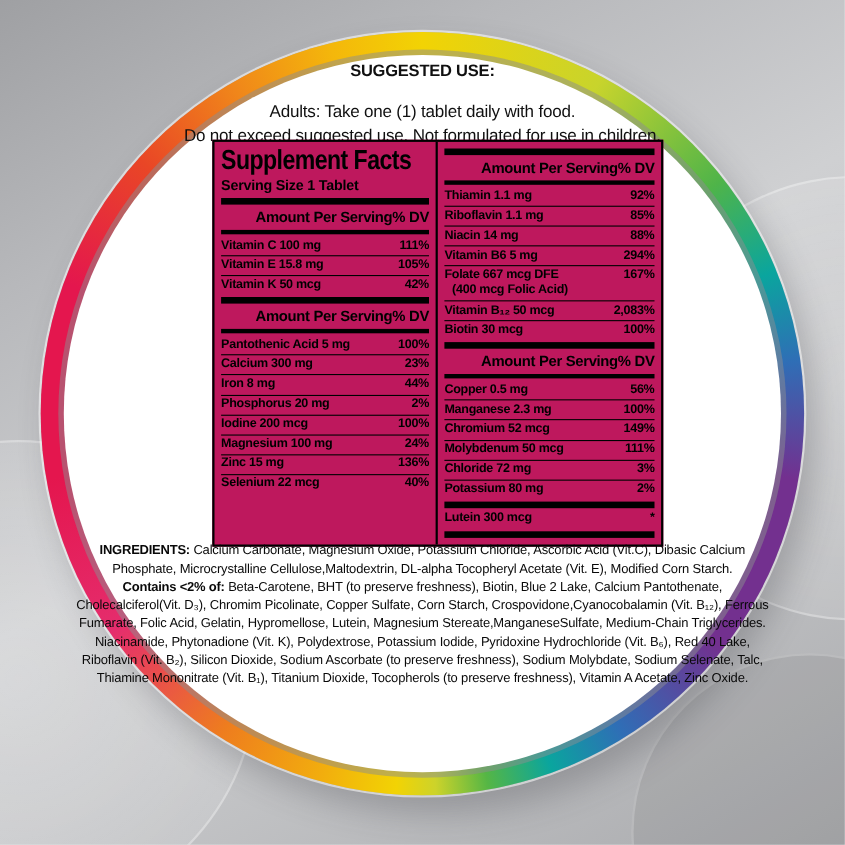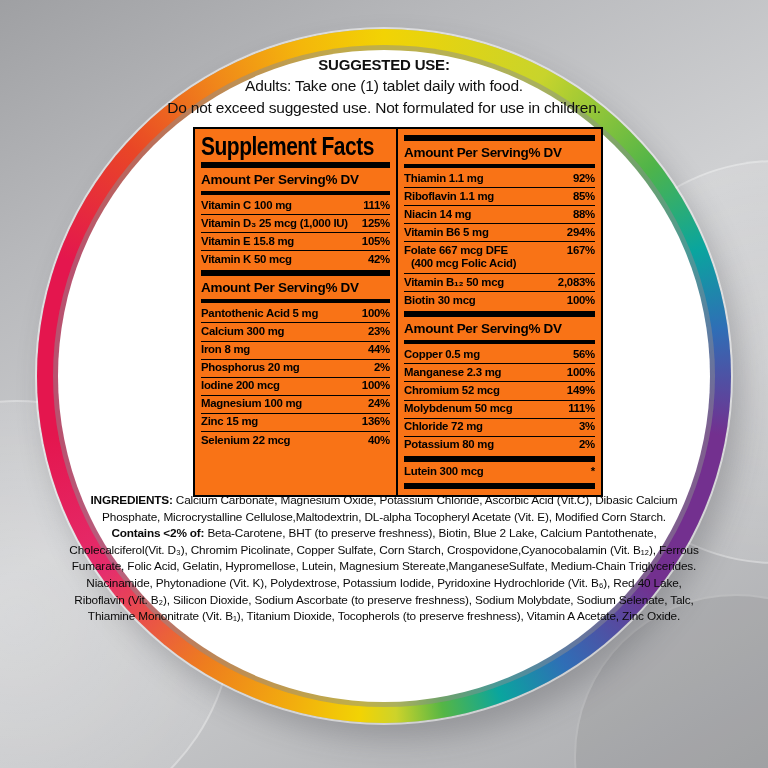--- a/index.html
+++ b/index.html
@@ -23,31 +23,31 @@
     box-shadow:0 0 0 2px rgba(255,255,255,.55), 10px 16px 30px rgba(55,55,60,.28);
   }
   #label-circle{
     position:absolute;inset:21px;border-radius:50%;background:#fff;
     box-shadow:0 0 0 5px rgba(140,141,144,.5);
   }
 
   .content{position:absolute;inset:0;z-index:3;}
 
   .suggested{position:absolute;top:56px;left:0;right:0;text-align:center;color:#101010;}
-  .suggested .t{font-weight:bold;font-size:15px;margin-bottom:2px;letter-spacing:-.2px;}
+  .suggested .t{font-weight:bold;font-size:15px;margin-bottom:18px;letter-spacing:-.2px;}
   .suggested .l{font-size:15.5px;line-height:22px;letter-spacing:-.2px;}
 
-  .panel{position:absolute;left:193px;top:127px;width:410px;background:#f97316;border:2px solid #000;display:flex;box-sizing:border-box;}
+  .panel{position:absolute;left:193px;top:127px;width:410px;background:#be185d;border:2px solid #000;display:flex;box-sizing:border-box;}
   .col{width:50%;padding:3px 6px 4px 6px;box-sizing:border-box;}
   .col.left{border-right:2px solid #000;}
   .sf-title{font-size:25px;font-weight:bold;letter-spacing:-.6px;white-space:nowrap;transform:scaleX(.84);transform-origin:0 60%;margin:1px 0 0 0;line-height:27px;}
   .serving{font-size:13px;font-weight:bold;margin:1px 0 4px 0;letter-spacing:-.2px;}
   .bar{height:6px;background:#000;margin:2px 0;}
   .bar.thin{height:4px;}
-  .hdr{display:flex;justify-content:flex-start;font-weight:bold;font-size:13.5px;padding:2px 0;letter-spacing:-.3px;}
+  .hdr{display:flex;justify-content:flex-end;font-weight:bold;font-size:13.5px;padding:2px 0;letter-spacing:-.3px;}
   .rows .row, .solo-row{display:flex;flex-wrap:wrap;padding:1.5px 0 2px 0;font-size:11.4px;font-weight:bold;letter-spacing:-.25px;line-height:13.6px;}
   .rows .row + .row{border-top:1px solid #000;}
   .rn{white-space:nowrap;}
   .rv{margin-left:auto;padding-left:3px;}
   .rsub{width:100%;padding-left:7px;}
   .footnote{font-size:10.8px;font-weight:bold;padding:2px 0 0 0;letter-spacing:-.2px;}
 
   .ingredients{position:absolute;top:492px;left:50%;transform:translateX(-50%);width:630px;text-align:center;font-size:11.8px;line-height:16.6px;letter-spacing:-.15px;color:#090909;}
   .ingredients p{margin:0;}
   .ingredients b{letter-spacing:-.2px;}
@@ -68,40 +68,36 @@
   <div class="suggested">
     <div class="t">SUGGESTED USE:</div>
     <div class="l">Adults: Take one (1) tablet daily with food.</div>
     <div class="l">Do not exceed suggested use. Not formulated for use in children.</div>
   </div>
 
   <div class="panel">
 
     <div class="col left">
       <div class="sf-title">Supplement Facts</div>
+      <div class="serving">Serving Size 1 Tablet</div>
       <div class="bar"></div>
       <div class="hdr">
         <span>Amount Per Serving</span>
         <span>% DV</span>
       </div>
       <div class="bar thin"></div>
       <div class="rows">
 
 
           <div class="row">
             <span class="rn">Vitamin C 100 mg</span>
             <span class="rv">111%</span>
 
           </div>
 
-          <div class="row">
-            <span class="rn">Vitamin D₃ 25 mcg (1,000 IU)</span>
-            <span class="rv">125%</span>
-
-          </div>
 
           <div class="row">
             <span class="rn">Vitamin E 15.8 mg</span>
             <span class="rv">105%</span>
 
           </div>
 
           <div class="row">
             <span class="rn">Vitamin K 50 mcg</span>
             <span class="rv">42%</span>

